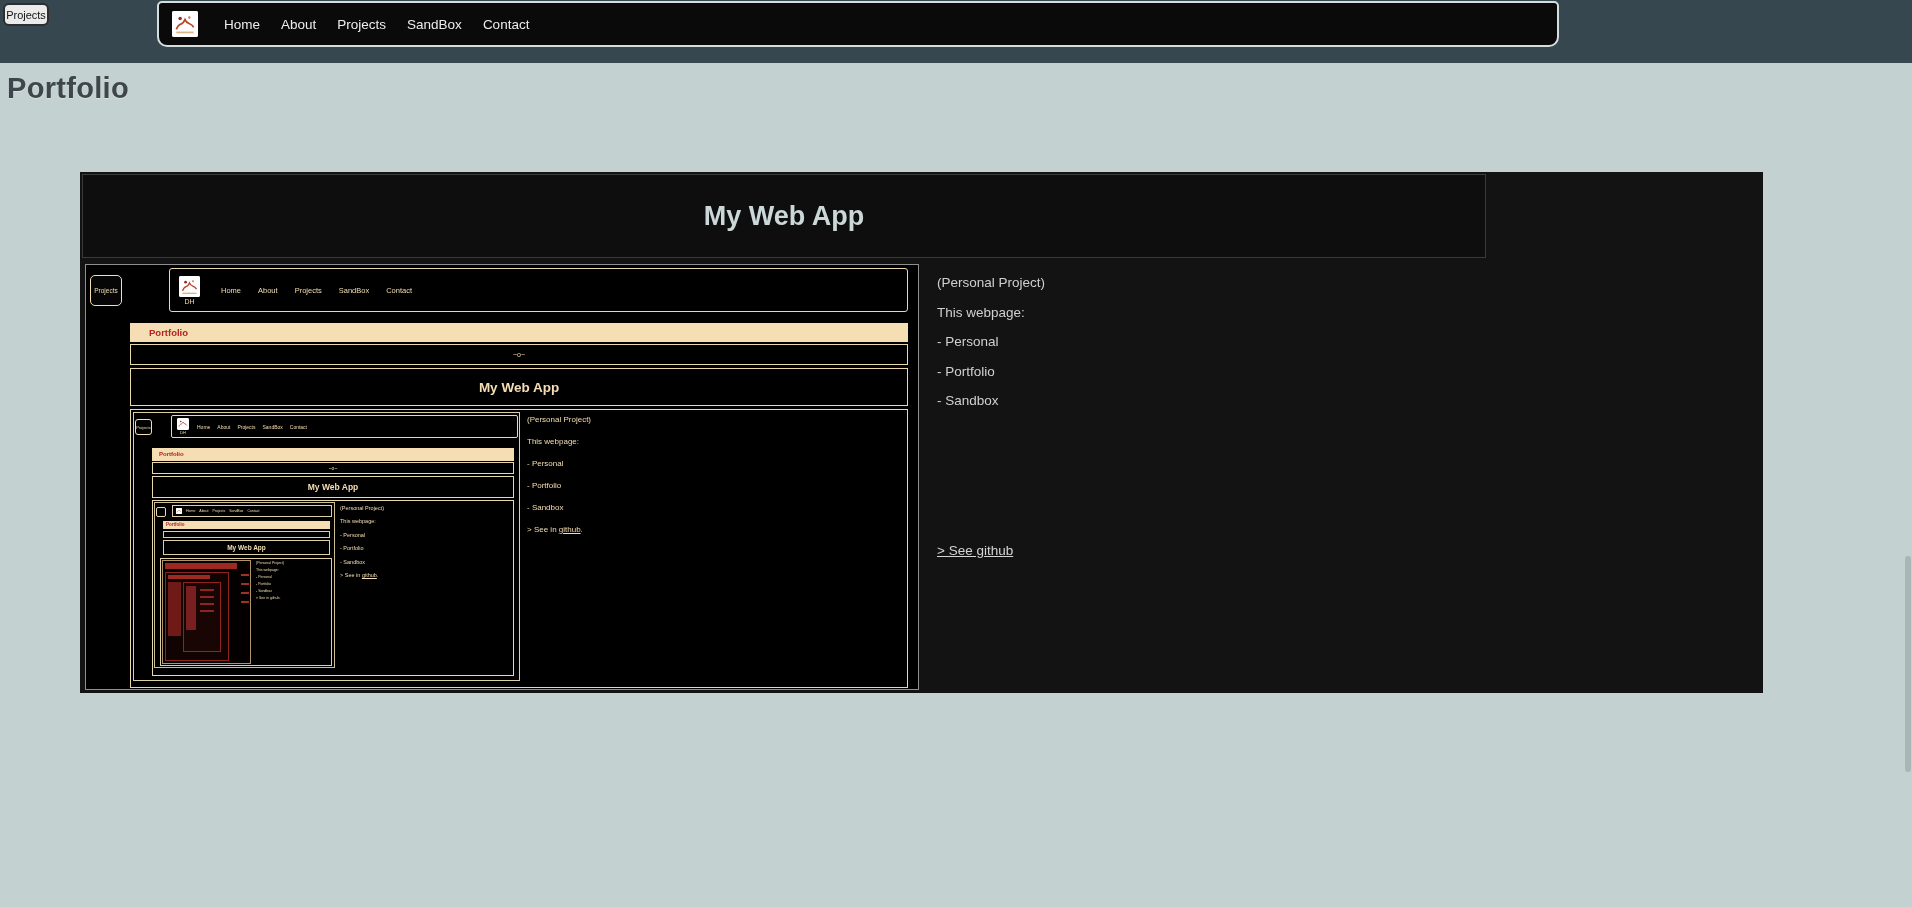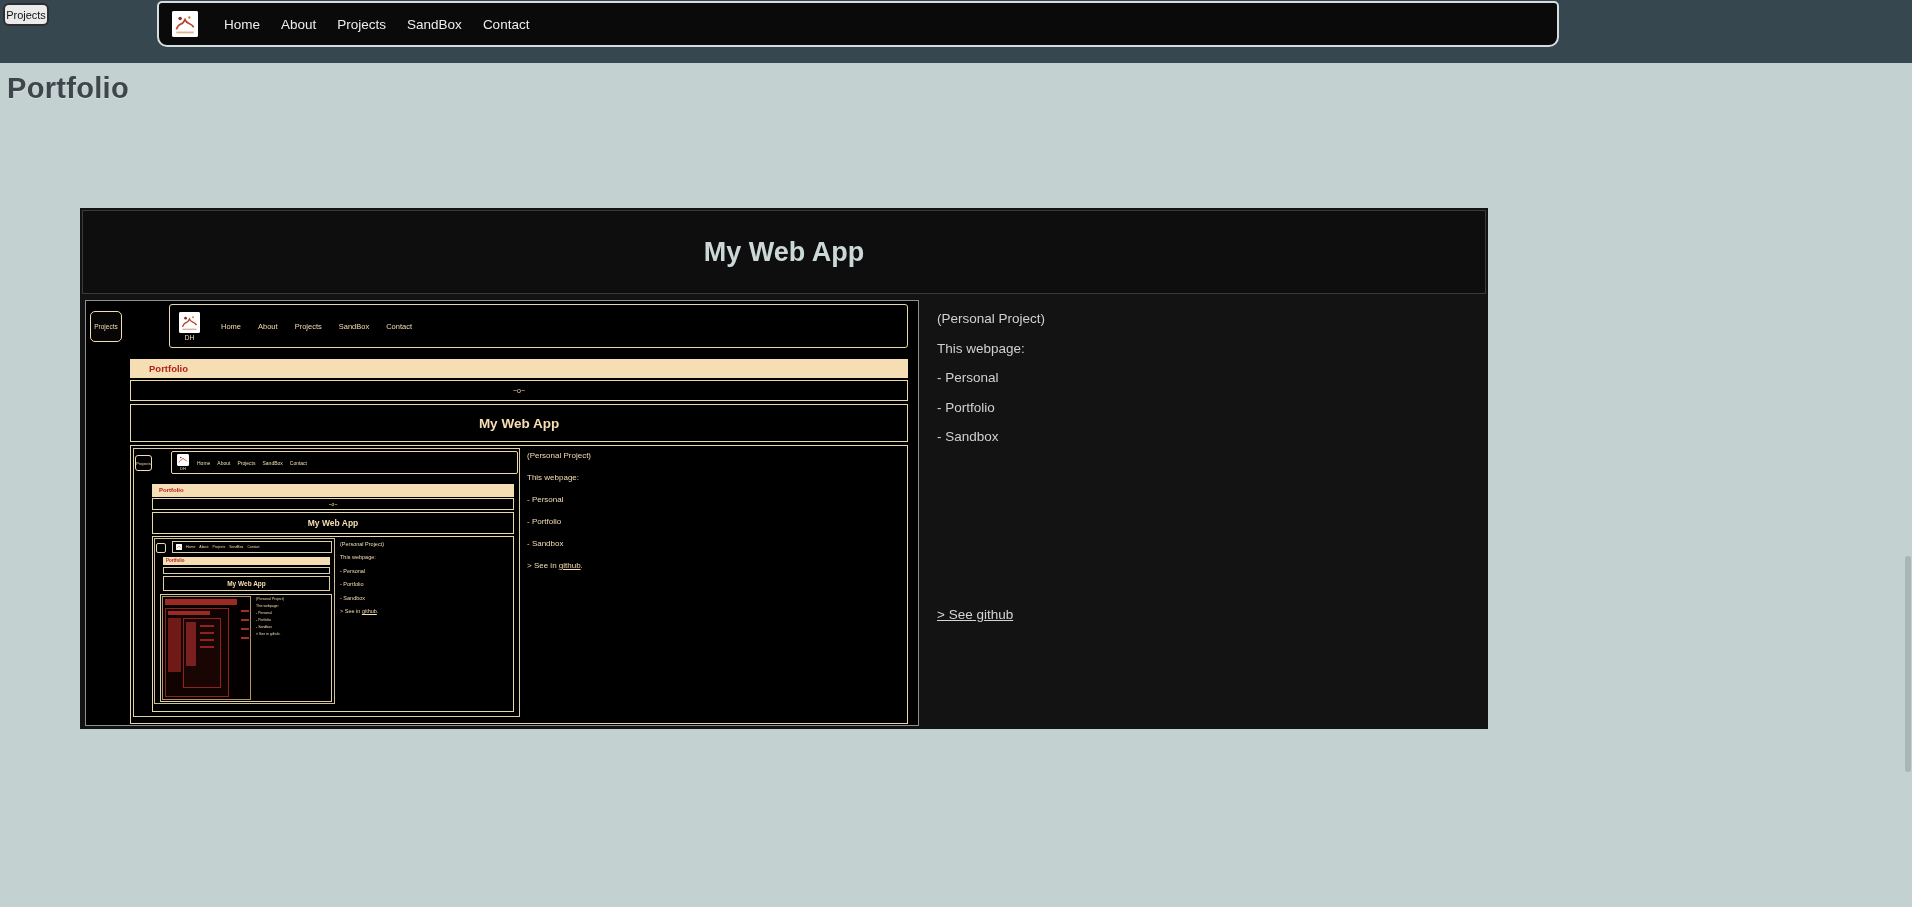--- a/index.html
+++ b/index.html
@@ -34,32 +34,32 @@
   .outer-links a { color:#ededed; font-size:13.5px; text-decoration:none; }
 
   
   .page-title {
     position:absolute; left:7px; top:72px;
     font-size:29px; font-weight:bold; color:#3e464b; letter-spacing:.3px;
     text-shadow:0 1px 0 rgba(255,255,255,.35);
   }
 
   
-  .card { position:absolute; left:80px; top:208px; width:1408px; height:521px; background:#131313; }
+  .card { position:absolute; left:80px; top:172px; width:1683px; height:521px; background:#131313; }
   .card-title-box {
     position:absolute; left:2px; top:2px; width:1404px; height:84px;
     background:#0e0e0e; border:1px solid #3a3a3a;
     display:flex; align-items:center; justify-content:center;
   }
   .card-title { font-size:27px; font-weight:bold; color:#ccd8d8; }
   .card-body { position:absolute; left:2px; top:90px; width:1404px; height:429px; }
   .card-desc { position:absolute; left:855px; top:0; width:540px; height:100%; color:#d0d0d0; font-size:13.5px; }
   .card-desc p { position:absolute; left:0; line-height:1.15; white-space:nowrap; }
   .cd0{top:13px}.cd1{top:43px}.cd2{top:72px}.cd3{top:102px}.cd4{top:131px}
-  .github-link { position:absolute; left:0; top:281px; color:#d4d4d4; font-size:13.5px; text-decoration:underline; cursor:pointer;margin-top:28px; }
+  .github-link { position:absolute; left:0; top:281px; color:#d4d4d4; font-size:13.5px; text-decoration:underline; cursor:pointer; }
 
   
   .shot1 { position:absolute; left:3px; top:2px; width:834px; height:426px; background:#000; border:1px solid #8f8f8f; overflow:hidden; }
   .s1-projects {
     position:absolute; left:4px; top:10px; width:32px; height:31px;
     border:1px solid #f5deb3; border-radius:5px; background:#060606;
     color:#f5deb3; font-size:6.5px; display:flex; align-items:center; justify-content:center;
   }
   .s1-nav {
     position:absolute; left:83px; top:3px; width:739px; height:44px;

